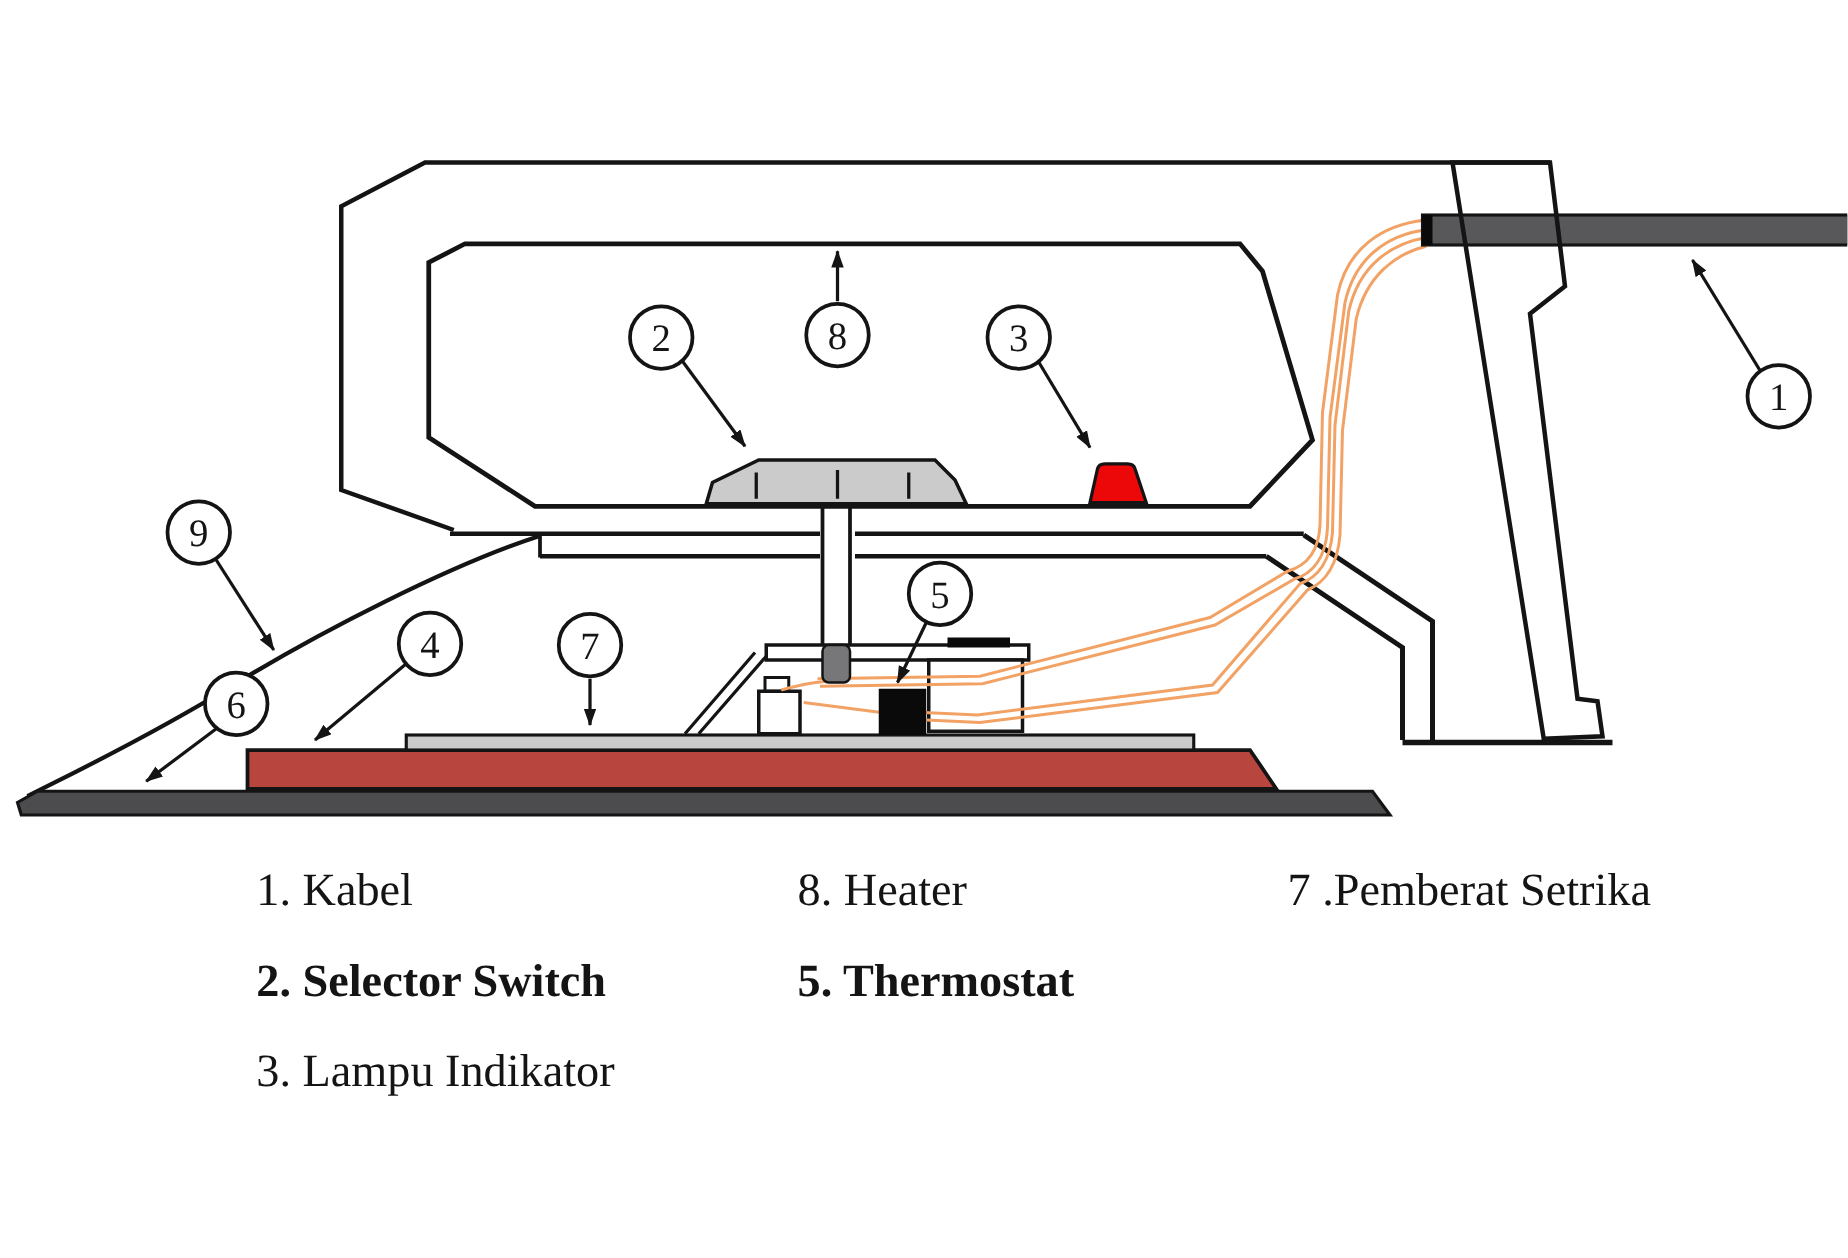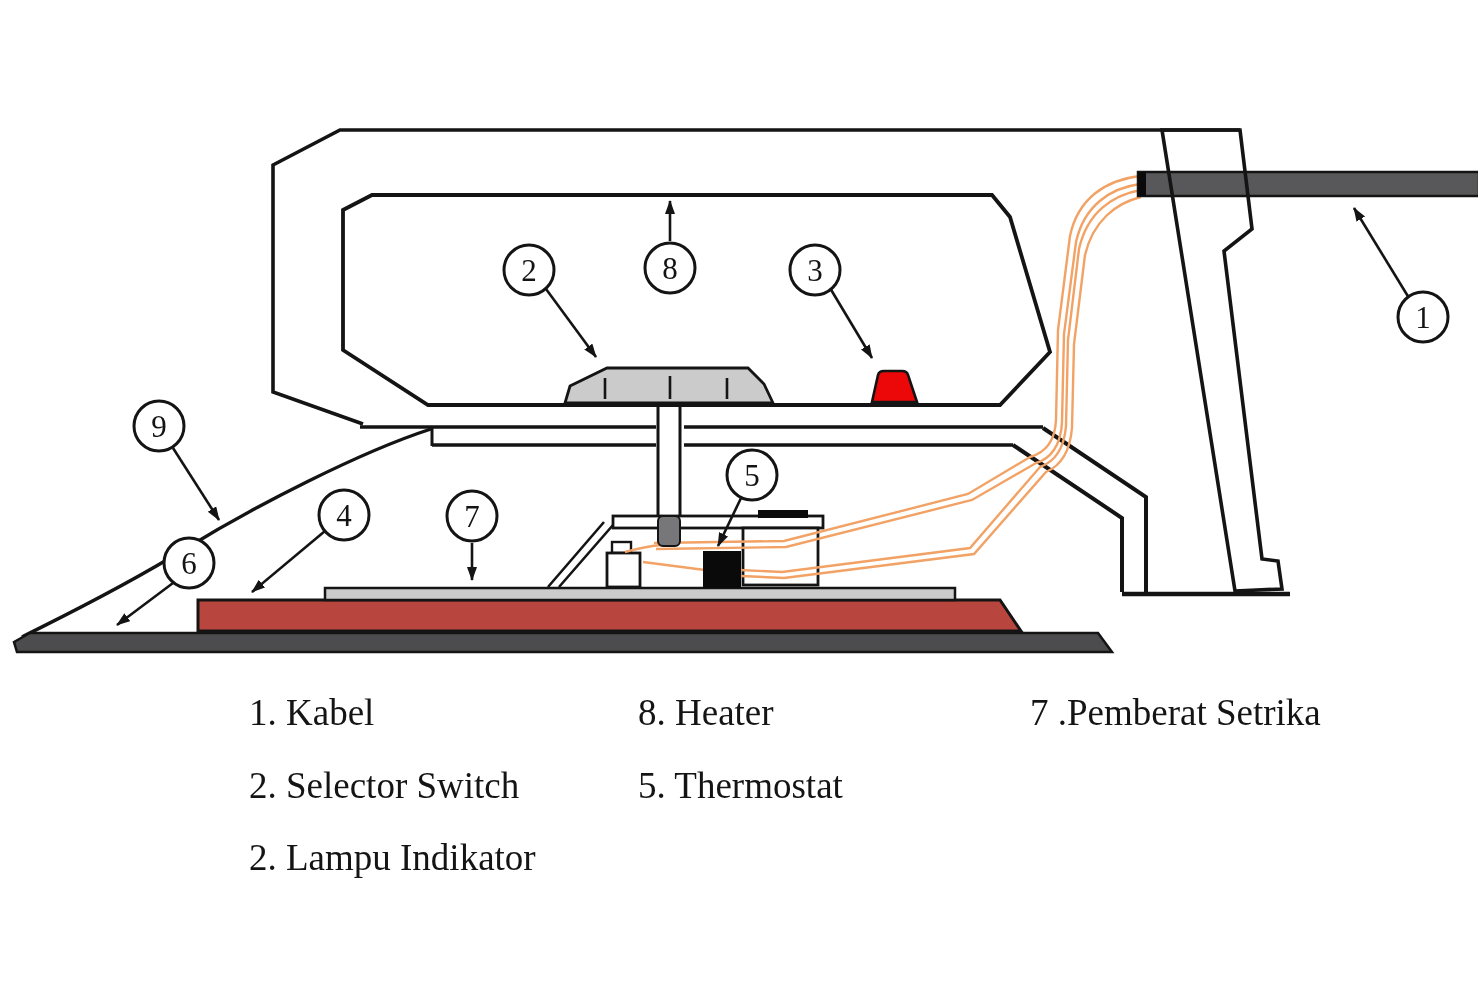--- a/index.html
+++ b/index.html
@@ -4,22 +4,22 @@
 <style>
   html,body{margin:0;padding:0;background:#ffffff;}
   #canvas{position:relative;width:1478px;height:1006px;background:#ffffff;overflow:hidden;
           font-family:"Liberation Serif", serif;}
   #diagram{position:absolute;left:0;top:0;}
   .callout-num{font-family:"Liberation Serif", serif;font-size:31px;fill:#141414;}
   .legend{position:absolute;left:0;top:0;width:100%;height:100%;}
   .legend-item{position:absolute;font-size:37px;color:#141414;white-space:nowrap;
                font-family:"Liberation Serif", serif;}
   
-  .c1{left:205px;margin-left:44px;} .c2{left:638px;} .c3{left:1002px;margin-left:28px;}
-  .r1{top:691px;} .r2{top:764px;} .r3{top:836px;}
+  .c1{left:205px;} .c2{left:638px;} .c3{left:1002px;margin-left:28px;}
+  .r1{top:691px;} .r2{top:764px;font-weight:bold;} .r3{top:836px;}
 </style>
 </head>
 <body>
 
 <div id="canvas">
 
 <svg id="diagram" width="1478" height="1006" viewBox="0 0 1478 1006">
   <defs>
     <marker id="ah" markerWidth="15" markerHeight="12" refX="13" refY="5" orient="auto" markerUnits="userSpaceOnUse">
       <path d="M0,0 L14,5 L0,10 Z" fill="#141414"></path>
@@ -107,19 +107,19 @@
     <circle cx="670" cy="268" r="25" fill="#fff" stroke="#141414" stroke-width="3"></circle>
     <text x="670" y="279" text-anchor="middle" class="callout-num">8</text>
     <circle cx="159" cy="426" r="25" fill="#fff" stroke="#141414" stroke-width="3"></circle>
     <text x="159" y="437" text-anchor="middle" class="callout-num">9</text>
   </g>
 </svg>
 
 <div class="legend">
   <div class="legend-item c1 r1">1. Kabel</div>
   <div class="legend-item c1 r2">2. Selector Switch</div>
-  <div class="legend-item c1 r3">2. Lampu Indikator</div>
+  <div class="legend-item c1 r3">3. Lampu Indikator</div>
   <div class="legend-item c2 r1">8. Heater</div>
   <div class="legend-item c2 r2">5. Thermostat</div>
   <div class="legend-item c3 r1">7 .Pemberat Setrika</div>
 </div>
 
 </div>
 
 </body></html>

